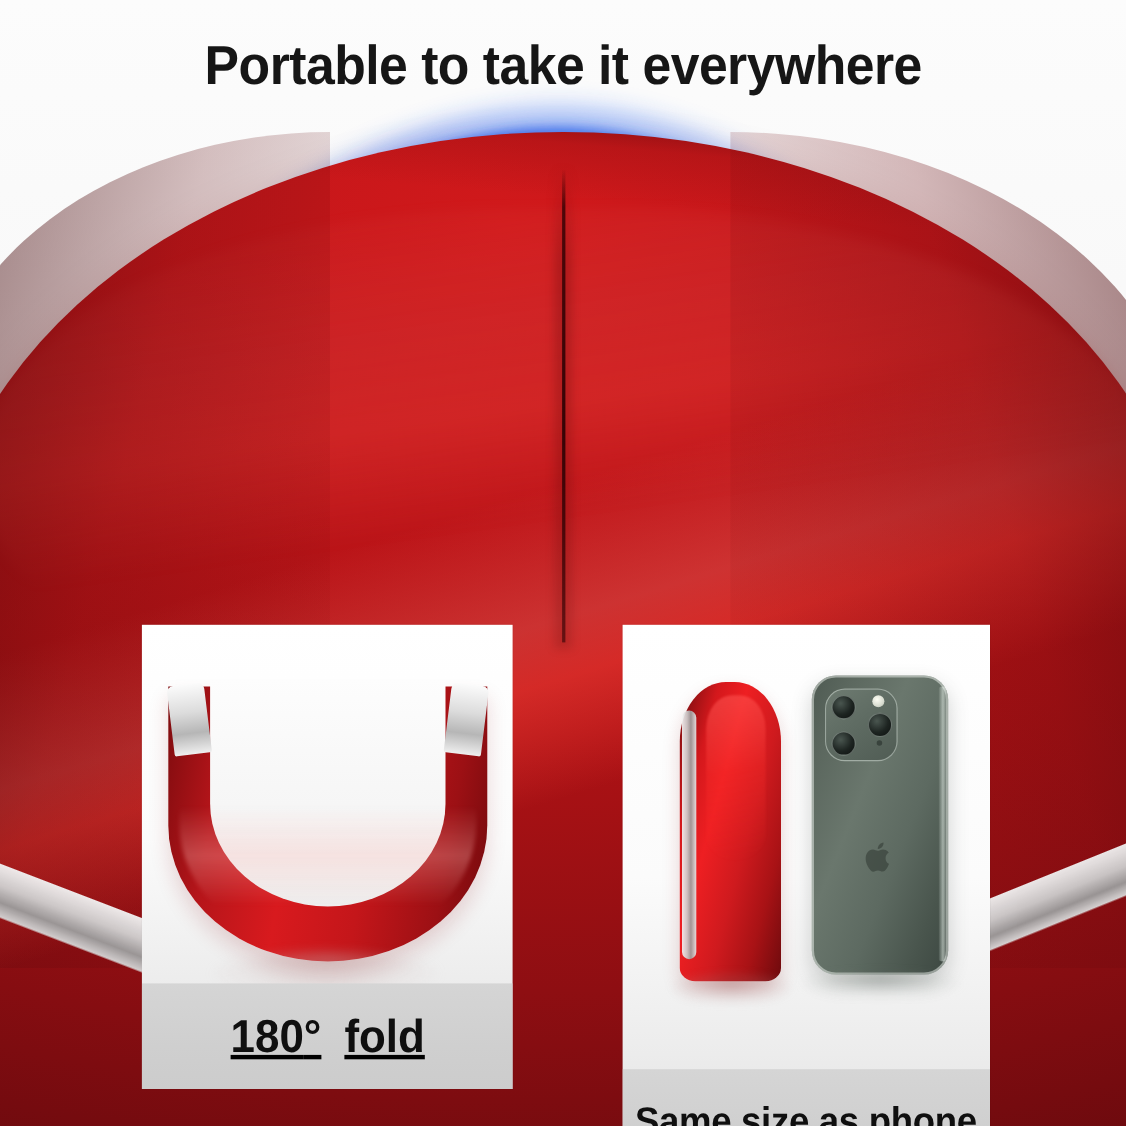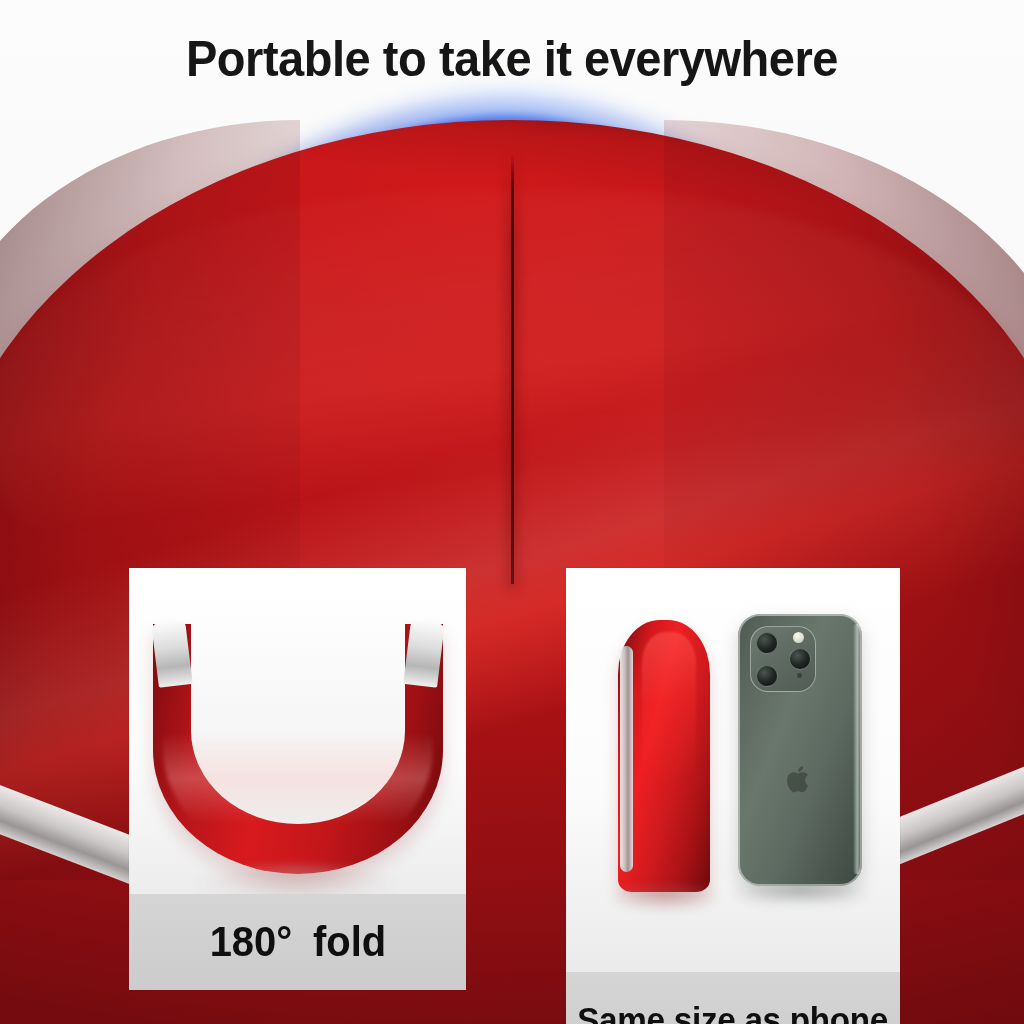--- a/index.html
+++ b/index.html
@@ -188,20 +188,21 @@
   .panel-right { left: 566px; top: 568px; width: 334px; height: 500px; }
 
   .panel-caption {
     position: absolute;
     left: 0; right: 0; bottom: 0;
     height: 96px;
     background: linear-gradient(180deg, #d5d5d5 0%, #cfcfcf 60%, #cccccc 100%);
     display: flex;
     align-items: center;
     justify-content: center;
+    text-decoration: underline;
   }
   .caption-text {
     font-size: 42px;
     font-weight: 700;
     color: #0f0f0f;
     transform: scaleX(0.95);
     white-space: nowrap;
     letter-spacing: 0px;
   }
   .caption-text.small {

